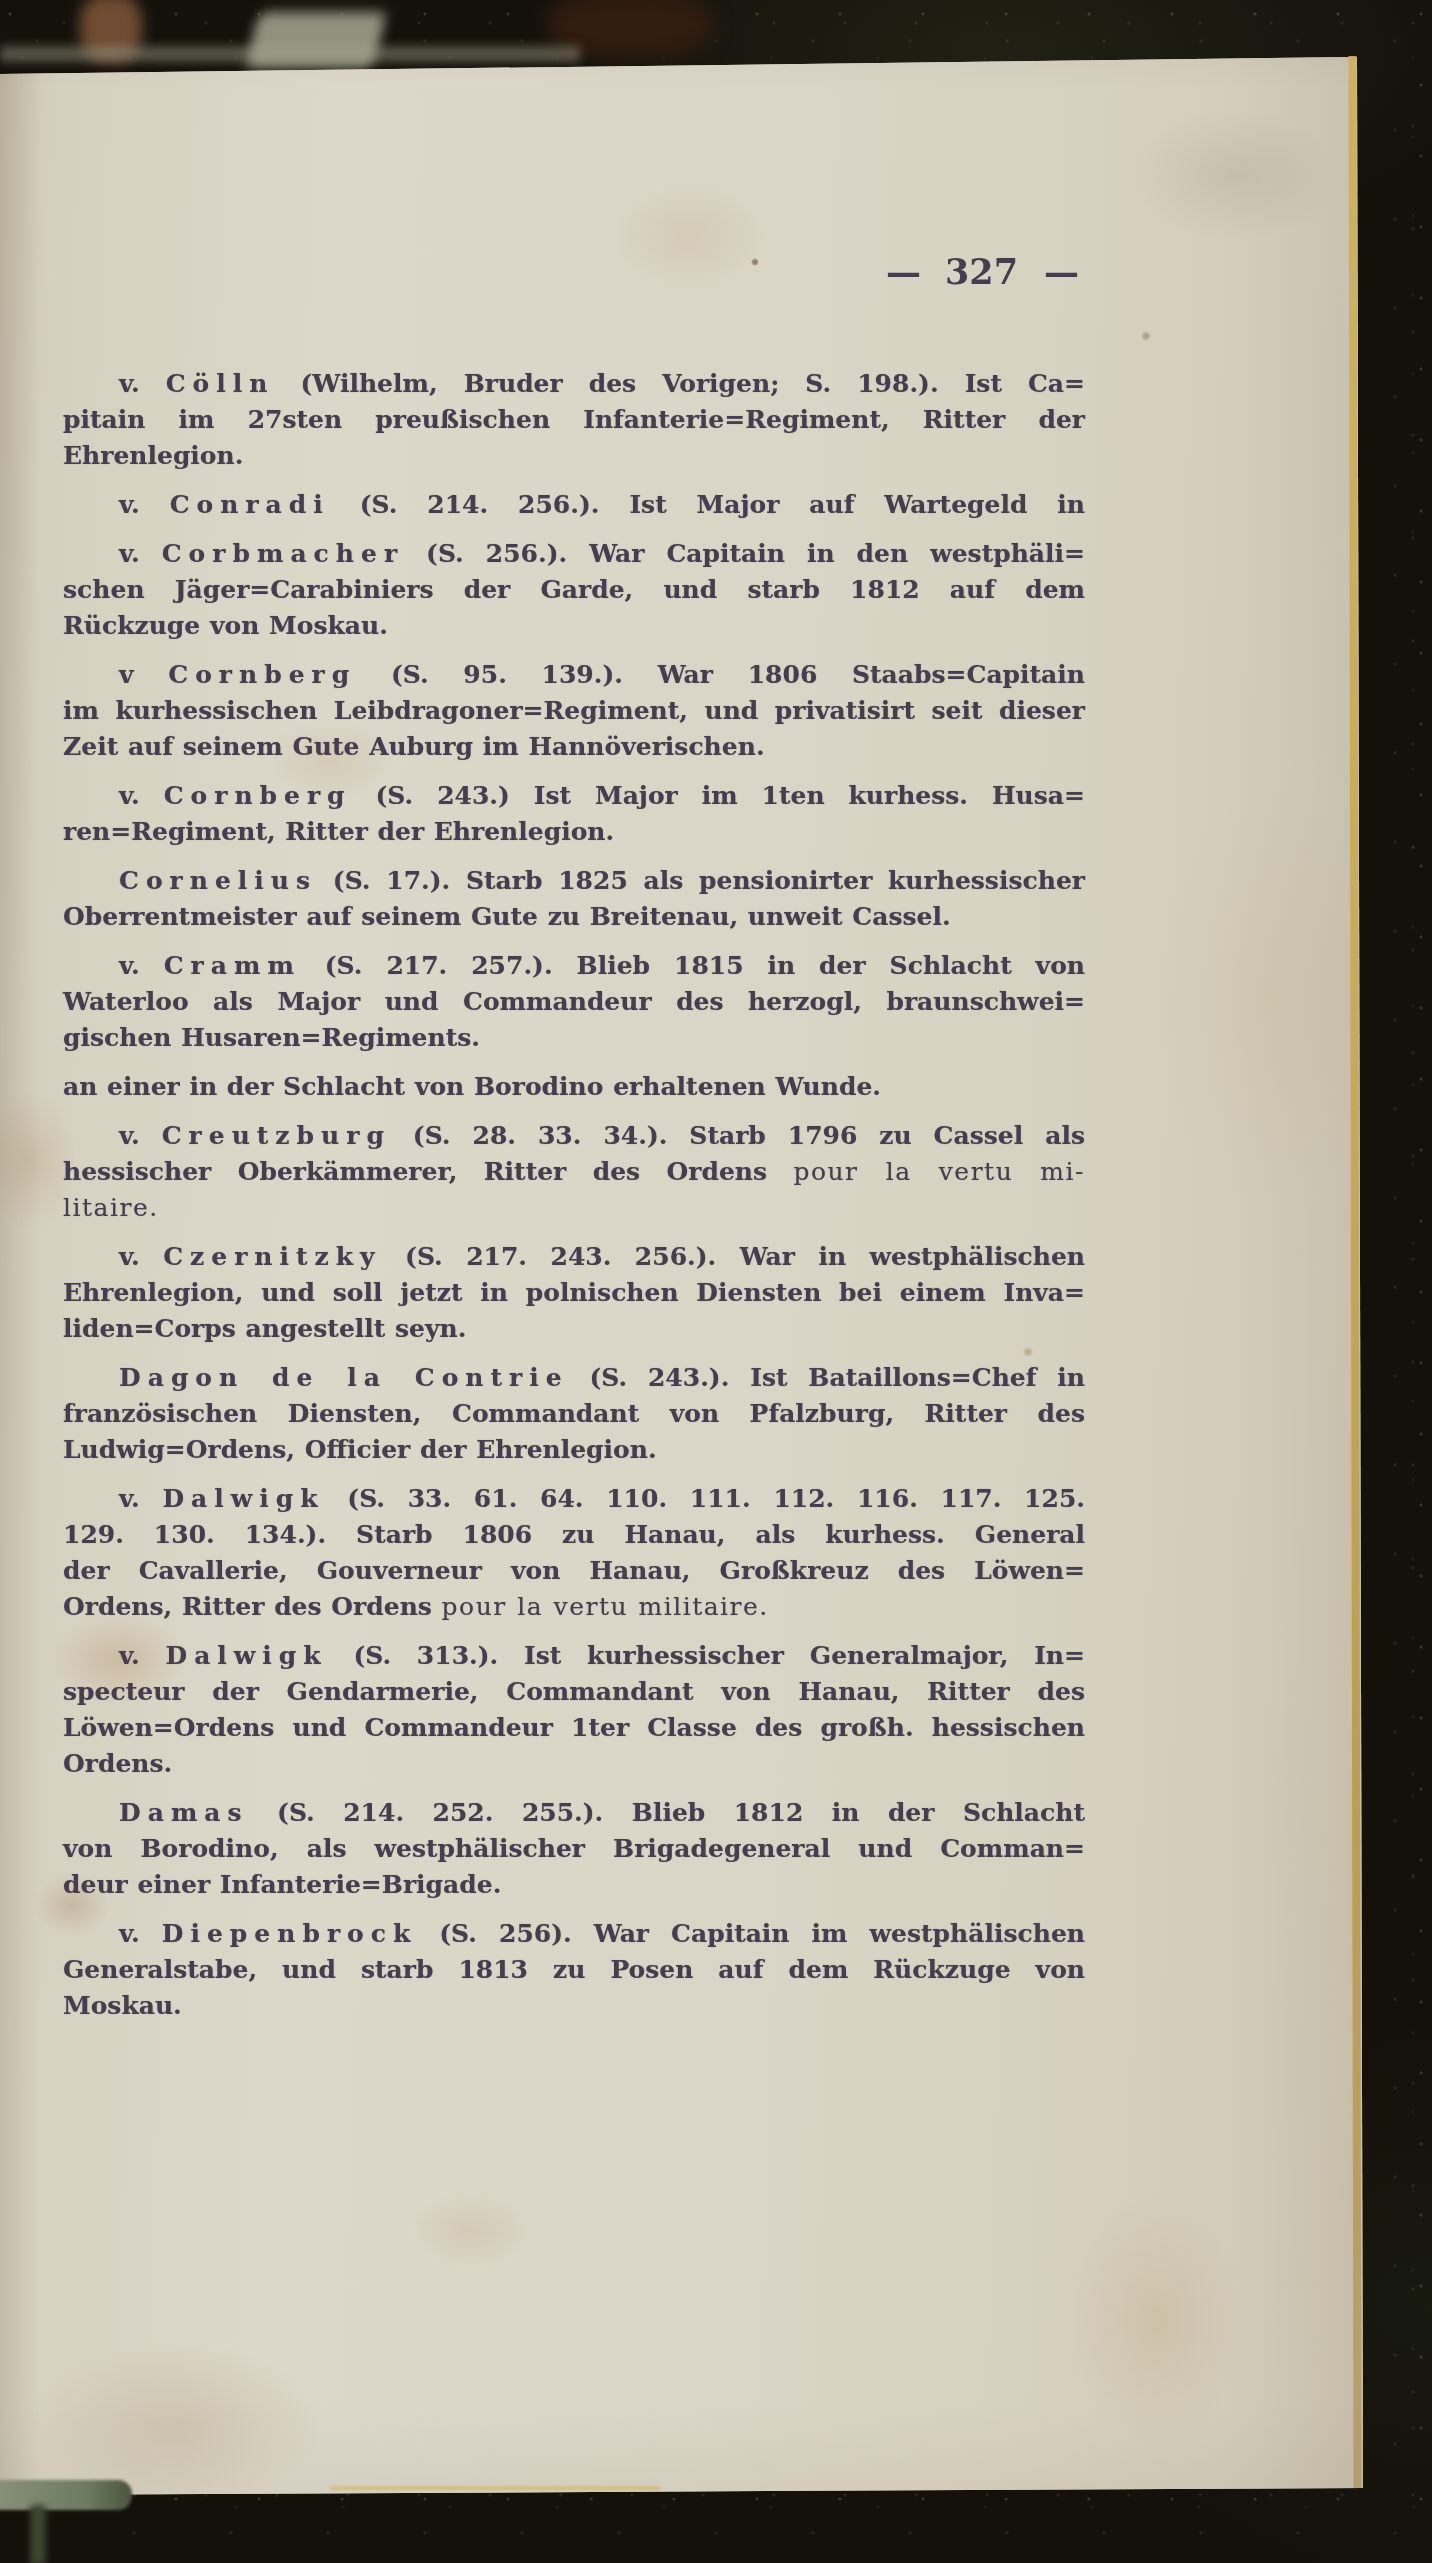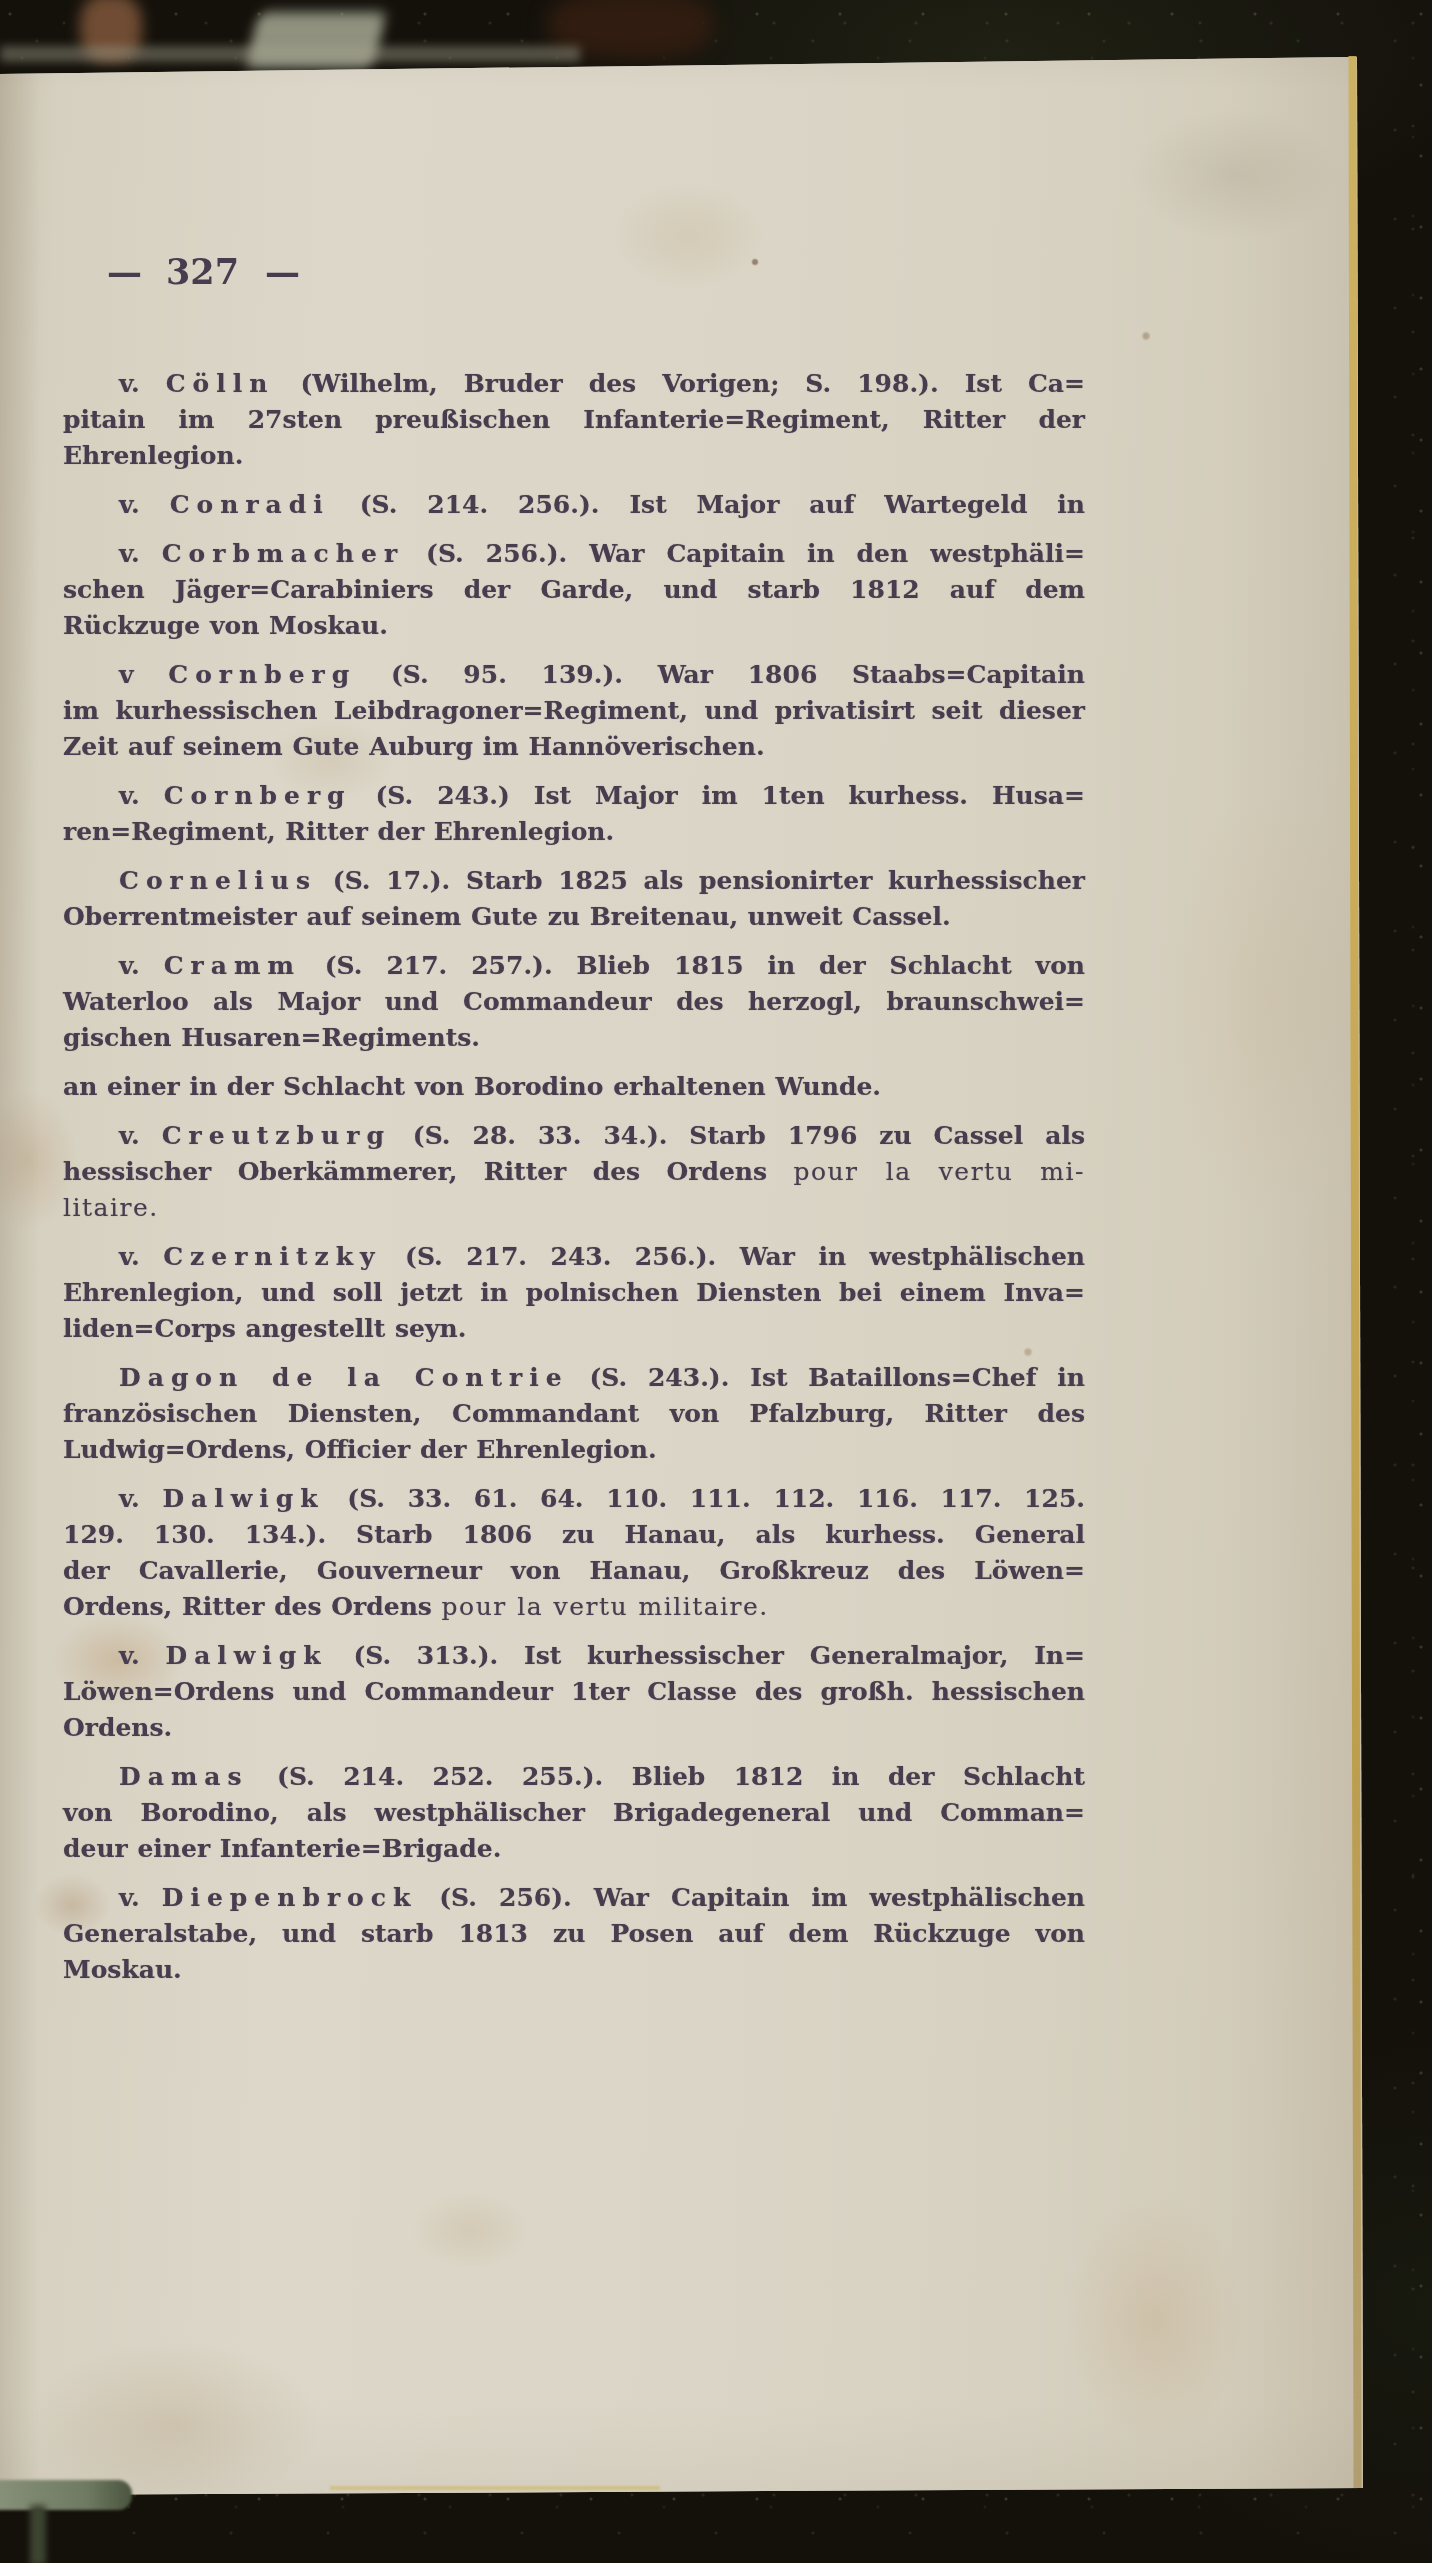--- a/index.html
+++ b/index.html
@@ -67,21 +67,21 @@
     background:linear-gradient(180deg, rgba(205,176,90,.9), #c9ab58 35%, #bd9e4e 70%, rgba(160,130,60,.5));
     transform:skewX(.12deg);filter:blur(.6px);}
   .edge-bottom{position:absolute;left:330px;top:2486px;width:330px;height:4px;background:#cfb765;opacity:.65;filter:blur(1px);}
   
   .clip{position:absolute;left:-18px;top:2480px;width:150px;height:30px;
     background:linear-gradient(90deg,#8b947c,#6f7a62 70%, #4a543e);border-radius:0 14px 14px 0;filter:blur(1.5px);}
   .clip-tail{position:absolute;left:30px;top:2505px;width:16px;height:60px;background:#3d4431;filter:blur(3px);}
 
   
   .content{position:absolute;left:63px;top:0;width:1022px;color:#473d4e;}
-  .header{margin-top:250px;height:44px;line-height:44px;text-align:left;transform:translateX(18px);
+  .header{margin-top:250px;height:44px;line-height:44px;text-align:right;transform:translateX(18px);
     font-size:35px;font-weight:700;}
   .header .dash{margin:0 26px;letter-spacing:-2px;}
   .text-block{margin-top:72px;}
   .para{margin-bottom:13px;}
   .line{
     height:36px;line-height:36px;font-size:25px;font-weight:700;
     text-align:justify;text-align-last:justify;
     text-shadow:0 0 1px rgba(71,61,78,.45);
     word-spacing:1px;white-space:nowrap;
   }
@@ -162,20 +162,21 @@
         <div class="line last"><span>Ludwig=Ordens, Officier der Ehrenlegion.</span></div>
       </div>
       <div class="para">
         <div class="line first"><span>v. </span><span class="spaced">Dalwigk</span><span> (S. 33. 61. 64. 110. 111. 112. 116. 117. 125.</span></div>
         <div class="line"><span>129. 130. 134.). Starb 1806 zu Hanau, als kurhess. General</span></div>
         <div class="line"><span>der Cavallerie, Gouverneur von Hanau, Großkreuz des Löwen=</span></div>
         <div class="line last"><span>Ordens, Ritter des Ordens </span><span class="antiqua">pour la vertu militaire.</span></div>
       </div>
       <div class="para">
         <div class="line first"><span>v. </span><span class="spaced">Dalwigk</span><span> (S. 313.). Ist kurhessischer Generalmajor, In=</span></div>
+        <div class="line"><span>specteur der Gendarmerie, Commandant von Hanau, Ritter des</span></div>
         <div class="line"><span>Löwen=Ordens und Commandeur 1ter Classe des großh. hessischen</span></div>
         <div class="line last"><span>Ordens.</span></div>
       </div>
       <div class="para">
         <div class="line first"><span class="spaced">Damas</span><span> (S. 214. 252. 255.). Blieb 1812 in der Schlacht</span></div>
         <div class="line"><span>von Borodino, als westphälischer Brigadegeneral und Comman=</span></div>
         <div class="line last"><span>deur einer Infanterie=Brigade.</span></div>
       </div>
       <div class="para">
         <div class="line first"><span>v. </span><span class="spaced">Diepenbrock</span><span> (S. 256). War Capitain im westphälischen</span></div>

